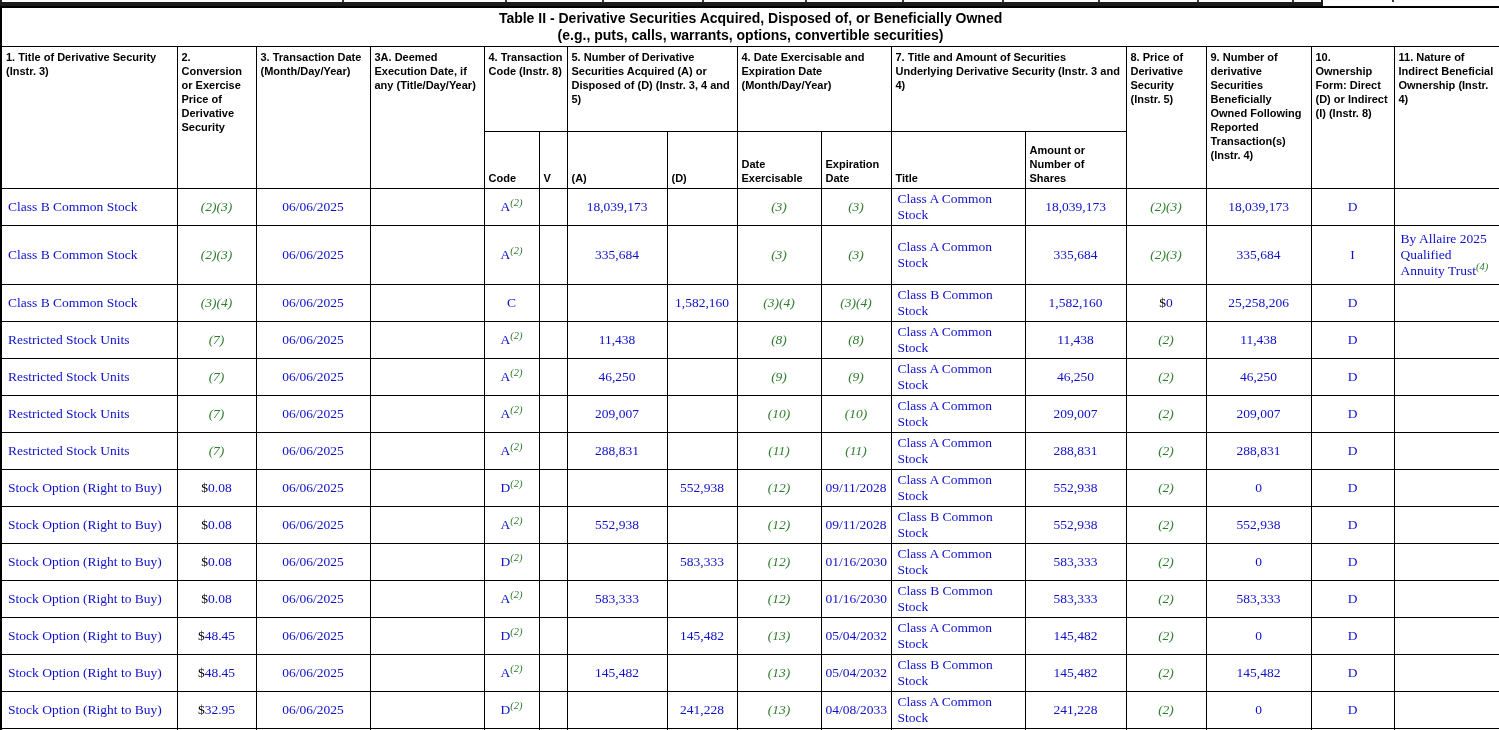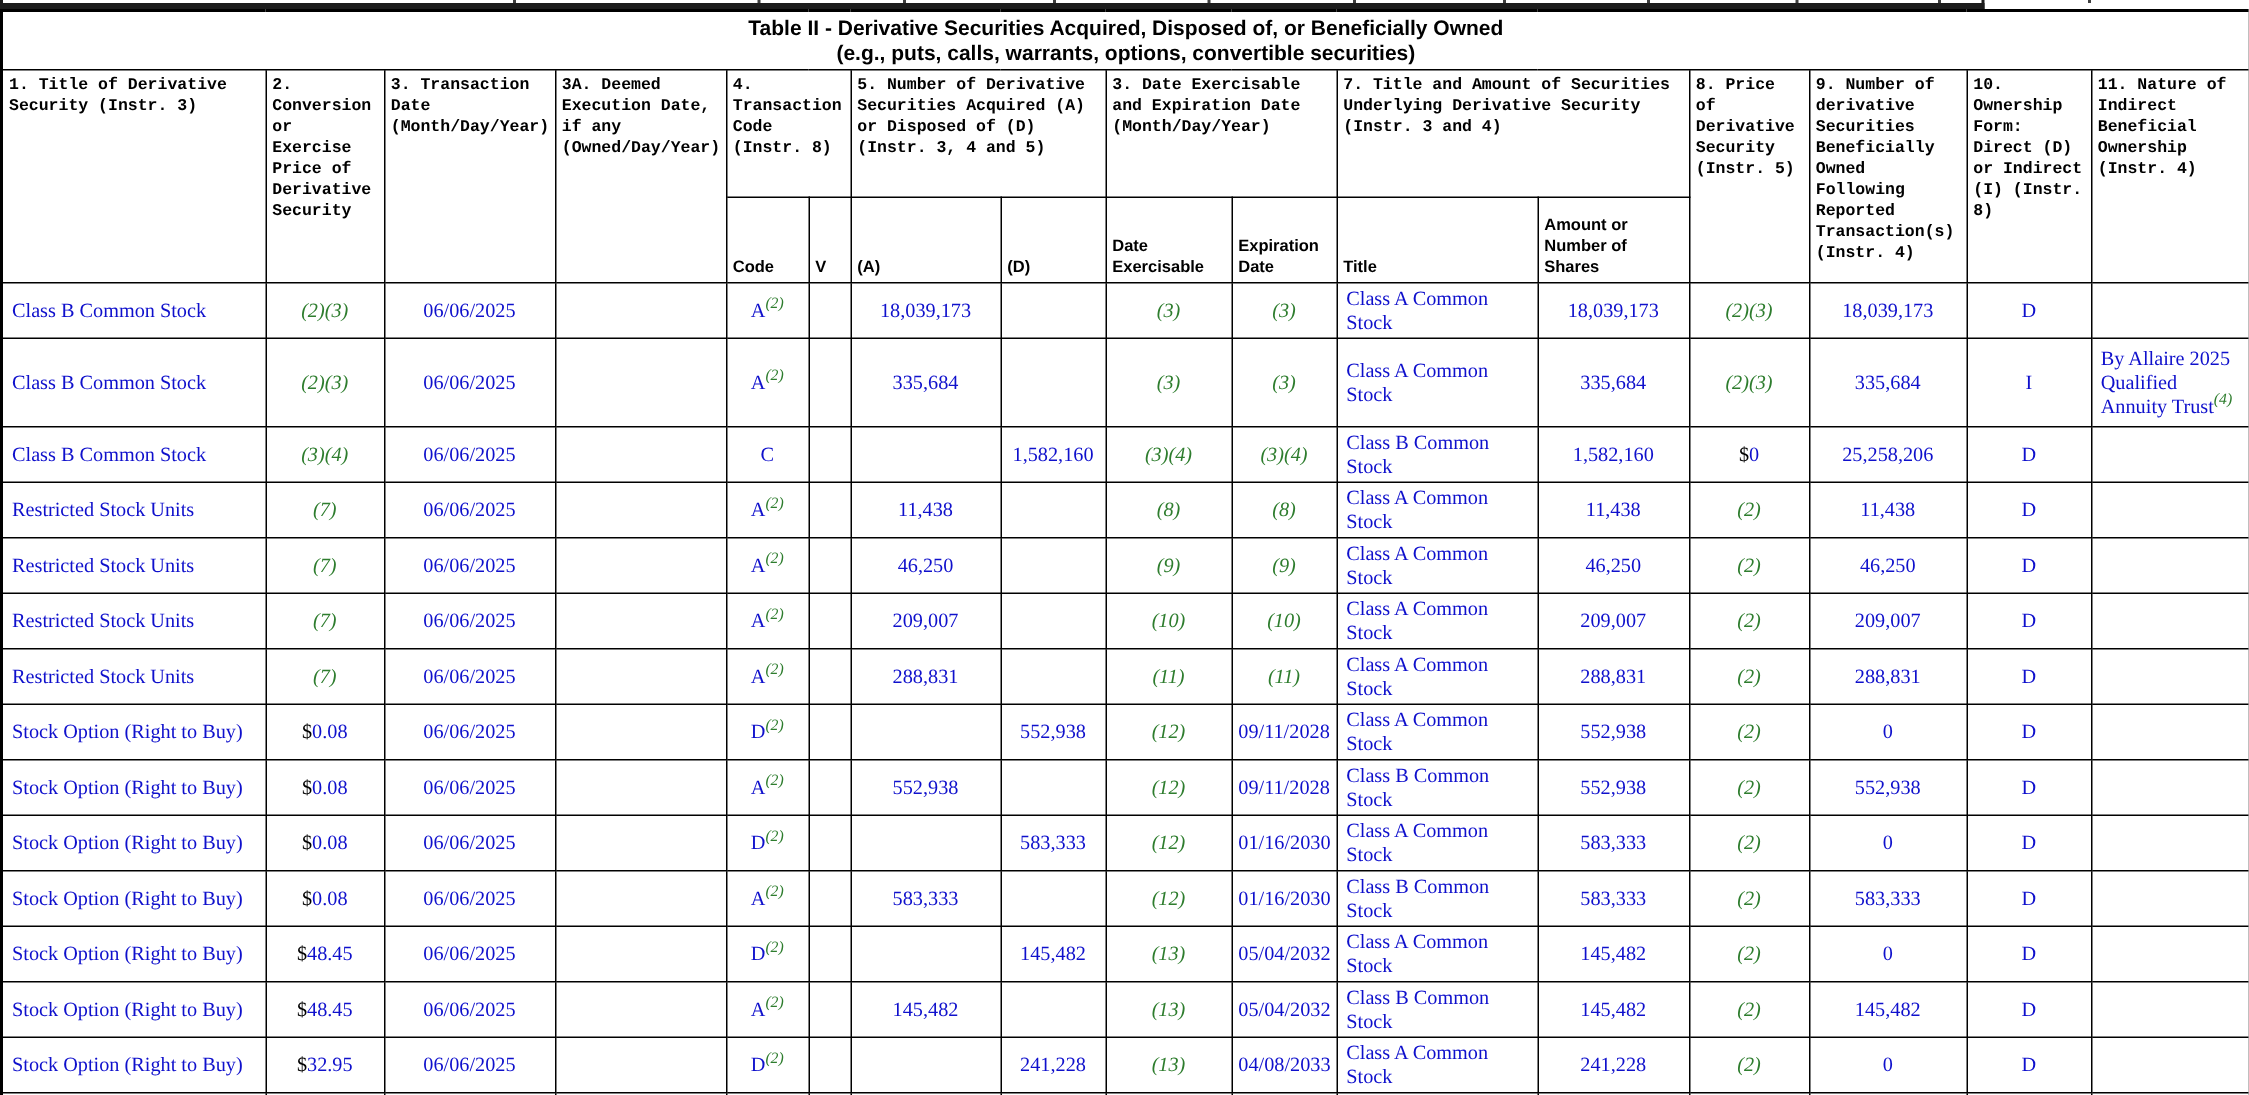--- a/index.html
+++ b/index.html
@@ -32,21 +32,21 @@
   .t2 th,.t2 td{border:1px solid var(--border);box-sizing:border-box;overflow:hidden;}
 
   .title-cell{
     text-align:center;font-weight:bold;font-size:14px;line-height:17px;
     padding:2px 0;color:#000;height:38px;vertical-align:middle;
   }
   .t2 thead th{
     font-size:11px;font-weight:bold;text-align:left;
     vertical-align:top;padding:3px 4px;line-height:14px;color:#000;
   }
-  .t2 tr.hdr-main{height:85px;font-family:Liberation Mono, monospace;}
+  .t2 tr.hdr-main{height:85px;}
   .t2 tr.hdr-sub{height:57px;}
   .t2 tr.hdr-sub th{vertical-align:bottom;}
 
   .t2 tbody tr{height:29px;}
   .t2 tbody tr:nth-child(2){height:59px;}
   .t2 tbody td{
     font-family:"Liberation Serif","DejaVu Serif",serif;
     font-size:13.5px;line-height:16px;
     text-align:center;vertical-align:middle;padding:2px 4px;color:var(--blue);
   }
@@ -98,24 +98,24 @@
       <tr>
         <td class="title-cell" colspan="16">
           <div>Table II - Derivative Securities Acquired, Disposed of, or Beneficially Owned</div>
           <div>(e.g., puts, calls, warrants, options, convertible securities)</div>
         </td>
       </tr>
       <tr class="hdr-main">
         <th rowspan="2">1. Title of Derivative Security (Instr. 3)</th>
         <th rowspan="2">2. Conversion or Exercise Price of Derivative Security</th>
         <th rowspan="2">3. Transaction Date (Month/Day/Year)</th>
-        <th rowspan="2">3A. Deemed Execution Date, if any (Owned/Day/Year)</th>
+        <th rowspan="2">3A. Deemed Execution Date, if any (Title/Day/Year)</th>
         <th colspan="2">4. Transaction Code (Instr. 8)</th>
         <th colspan="2">5. Number of Derivative Securities Acquired (A) or Disposed of (D) (Instr. 3, 4 and 5)</th>
-        <th colspan="2">3. Date Exercisable and Expiration Date (Month/Day/Year)</th>
+        <th colspan="2">4. Date Exercisable and Expiration Date (Month/Day/Year)</th>
         <th colspan="2">7. Title and Amount of Securities Underlying Derivative Security (Instr. 3 and 4)</th>
         <th rowspan="2">8. Price of Derivative Security (Instr. 5)</th>
         <th rowspan="2">9. Number of derivative Securities Beneficially Owned Following Reported Transaction(s) (Instr. 4)</th>
         <th rowspan="2">10. Ownership Form: Direct (D) or Indirect (I) (Instr. 8)</th>
         <th rowspan="2">11. Nature of Indirect Beneficial Ownership (Instr. 4)</th>
       </tr>
       <tr class="hdr-sub">
         <th>Code</th>
         <th>V</th>
         <th>(A)</th>

